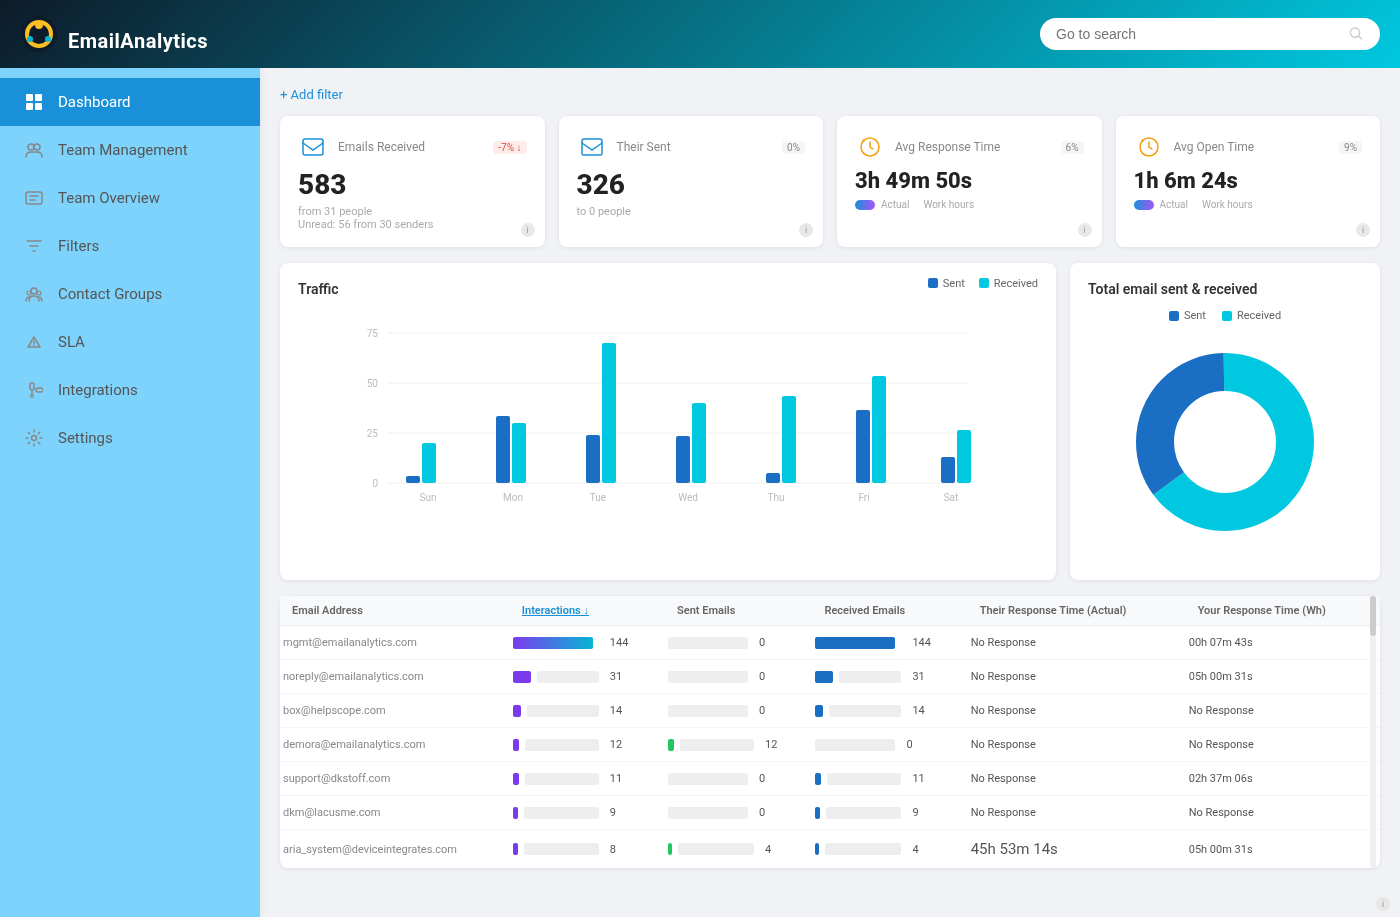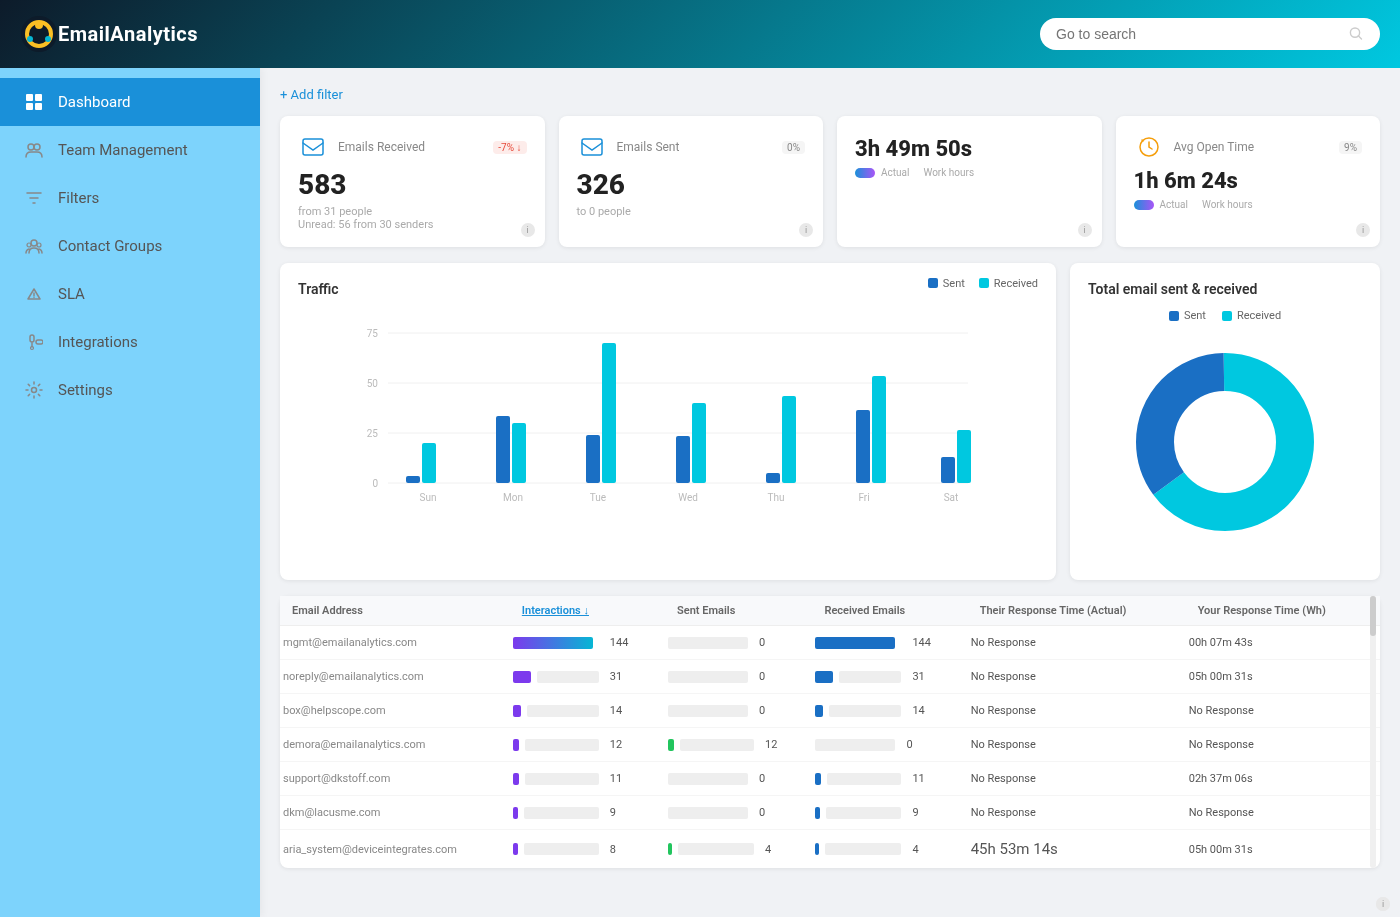--- a/index.html
+++ b/index.html
@@ -4,21 +4,21 @@
   <style>
     * { box-sizing: border-box; margin: 0; padding: 0; }
     body { font-family: -apple-system, BlinkMacSystemFont, 'Segoe UI', Roboto, sans-serif; background: #f0f2f5; display: flex; flex-direction: column; height: 100vh; overflow: hidden; }
 
     
     .header {
       display: flex; align-items: center; justify-content: space-between;
       background: linear-gradient(135deg, #0d1b2a 0%, #00c8e0 100%);
       height: 68px; padding: 0 20px; flex-shrink: 0;
     }
-    .logo-area { display: flex; align-items: center; }
+    .logo-area { display: flex; align-items: flex-end; gap: 10px; }
     .logo-icon { width: 38px; height: 38px; }
     .logo-text { color: white; font-size: 20px; font-weight: 700; letter-spacing: 0.5px; }
     .search-bar {
       background: white; border-radius: 24px; display: flex; align-items: center;
       padding: 8px 16px; gap: 8px; width: 340px;
     }
     .search-bar input { border: none; outline: none; font-size: 14px; color: #ef4444; width: 100%; background: transparent; }
 
     
     .layout { display: flex; flex: 1; overflow: hidden; }
@@ -130,20 +130,29 @@
       <span class="icon">
         <svg width="18" height="18" viewBox="0 0 18 18" fill="none">
           <circle cx="6" cy="6" r="3" stroke="#888" stroke-width="1.5"></circle>
           <circle cx="12" cy="6" r="3" stroke="#888" stroke-width="1.5"></circle>
           <path d="M1 16c0-3 2-5 5-5h6c3 0 5 2 5 5" stroke="#888" stroke-width="1.5" stroke-linecap="round"></path>
         </svg>
       </span>
       <span>Team Management</span>
     </div>
 
+    <div class="sidebar-item">
+      <span class="icon">
+        <svg width="18" height="18" viewBox="0 0 18 18" fill="none">
+          <rect x="1" y="3" width="16" height="12" rx="2" stroke="#888" stroke-width="1.5"></rect>
+          <path d="M5 7h8M5 11h5" stroke="#888" stroke-width="1.5" stroke-linecap="round"></path>
+        </svg>
+      </span>
+      <span>Team Overview</span>
+    </div>
 
     <div class="sidebar-item">
       <span class="icon">
         <svg width="18" height="18" viewBox="0 0 18 18" fill="none">
           <path d="M2 4h14M5 9h8M8 14h2" stroke="#888" stroke-width="1.5" stroke-linecap="round"></path>
         </svg>
       </span>
       <span>Filters</span>
     </div>
 
@@ -216,29 +225,40 @@
       </div>
 
       <div class="stat-card">
         <div class="stat-card-header">
           <span class="stat-icon">
             <svg width="24" height="24" viewBox="0 0 24 24" fill="none">
               <rect x="2" y="4" width="20" height="16" rx="2" stroke="#1a90d9" stroke-width="1.5"></rect>
               <path d="M2 8l10 7 10-7" stroke="#1a90d9" stroke-width="1.5" stroke-linecap="round"></path>
             </svg>
           </span>
-          <span class="stat-label">Emails Sent</span>
+          <span class="stat-label">Their Sent</span>
           <span class="stat-badge">0%</span>
         </div>
         <div class="stat-value">326</div>
         <div class="stat-sub">to 0 people</div>
         <div class="info-dot">i</div>
       </div>
 
       <div class="stat-card">
+        <div class="stat-card-header">
+          <span class="stat-icon">
+            <svg width="24" height="24" viewBox="0 0 24 24" fill="none">
+              <circle cx="12" cy="12" r="9" stroke="#f59e0b" stroke-width="1.5"></circle>
+              <path d="M12 7v5l3 2" stroke="#f59e0b" stroke-width="1.5" stroke-linecap="round"></path>
+              <path d="M5 5l1 1" stroke="#f59e0b" stroke-width="1.5" stroke-linecap="round"></path>
+            </svg>
+          </span>
+          <span class="stat-label">Avg Response Time</span>
+          <span class="stat-badge">6%</span>
+        </div>
         <div class="stat-value" style="font-size:22px">3h 49m 50s</div>
         <div class="stat-toggle">
           <span class="toggle-dot" style="background:linear-gradient(90deg,#1a90d9,#a855f7)"></span>
           <span>Actual</span>
           <span style="margin-left:8px">Work hours</span>
         </div>
         <div class="info-dot">i</div>
       </div>
 
       <div class="stat-card">

